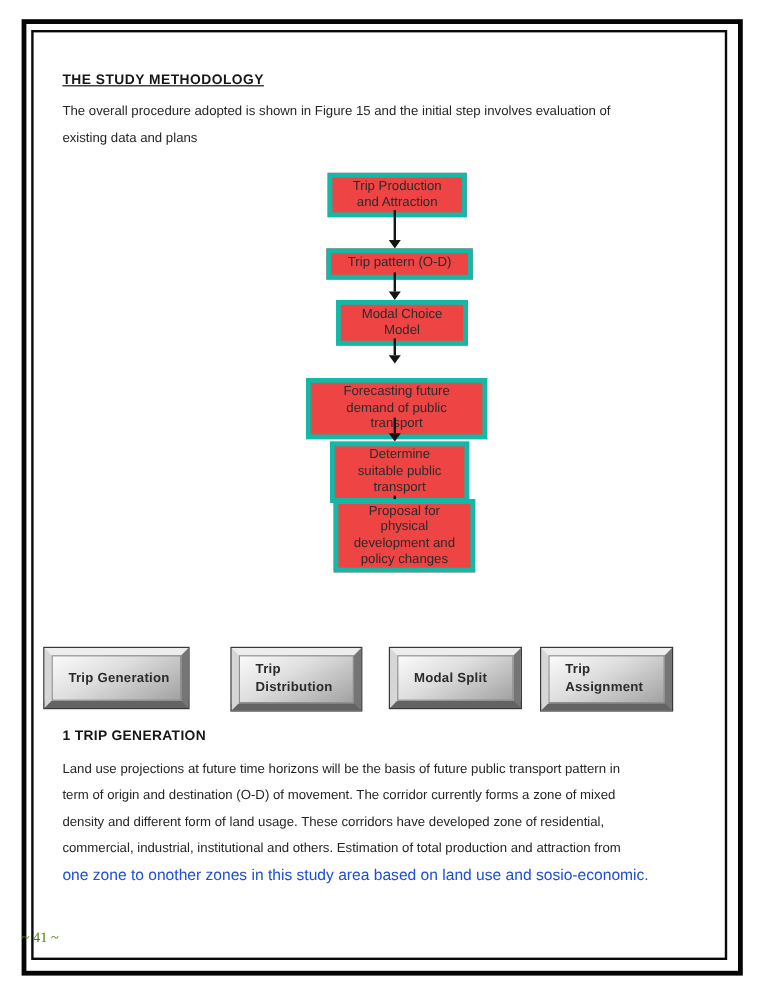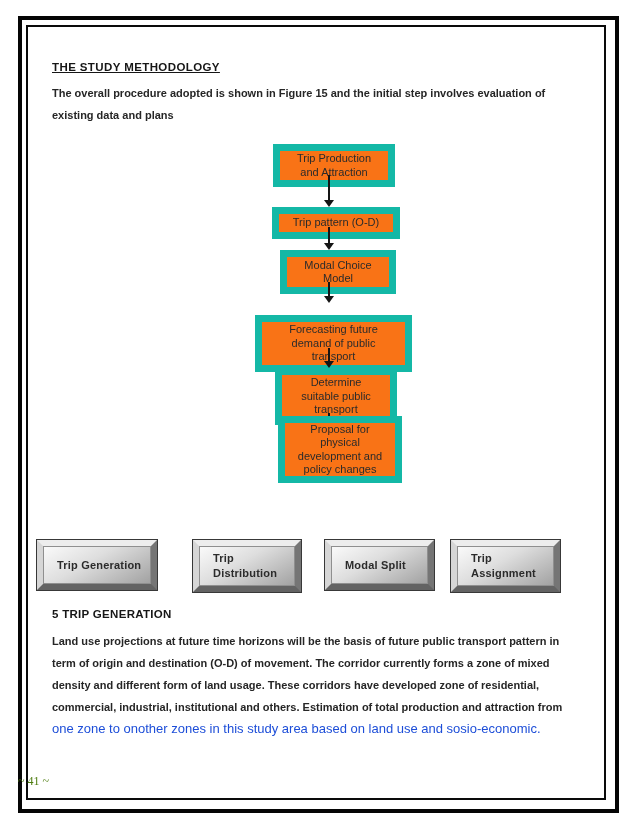--- a/index.html
+++ b/index.html
@@ -36,21 +36,20 @@
     color: #161616;
     text-align: center;
   }
   .para {
     left: 52px;
     width: 512px;
     font-size: 11px;
     line-height: 22px;
     white-space: pre-line;
     color: #262626;
-    font-weight: bold;
   }
   .para-intro { top: 82px; }
   .sec-heading {
     left: 52px; top: 608px;
     font-size: 11.5px; font-weight: 700;
     letter-spacing: 0.3px;
     color: #161616;
   }
   .para-body { top: 630px; }
   .para-large {
@@ -64,22 +63,22 @@
     left: 18px; top: 774px;
     width: 601px;
     font-family: "Liberation Serif", serif;
     font-size: 12px;
     color: #4d7c0f;
   }
 
   
   .fbox {
     position: absolute;
-    background: #f97316;
-    border: 7px solid #14b8a6;
+    background: #ef4444;
+    border: 4px solid #14b8a6;
     display: flex;
     align-items: center;
     justify-content: center;
     text-align: center;
     white-space: pre-line;
     font-size: 11px;
     line-height: 13.5px;
     color: #2b2b2b;
   }
   .fb0 { left: 273px; top: 144px; width: 108px; height: 29px; }
@@ -189,21 +188,21 @@
     </div>
     <div class="btn3d btn-2">
       <span class="face">Modal Split</span>
     </div>
     <div class="btn3d btn-3">
       <span class="face">Trip
 Assignment</span>
     </div>
   </div>
 
-  <div class="abs sec-heading">5 TRIP GENERATION</div>
+  <div class="abs sec-heading">1 TRIP GENERATION</div>
 
   <div class="abs para para-body">Land use projections at future time horizons will be the basis of future public transport pattern in
 term of origin and destination (O-D) of movement. The corridor currently forms a zone of mixed
 density and different form of land usage. These corridors have developed zone of residential,
 commercial, industrial, institutional and others. Estimation of total production and attraction from</div>
 
   <div class="abs para-large">one zone to onother zones in this study area based on land use and sosio-economic.</div>
 
   <div class="abs page-footer">~ 41 ~</div>
 

